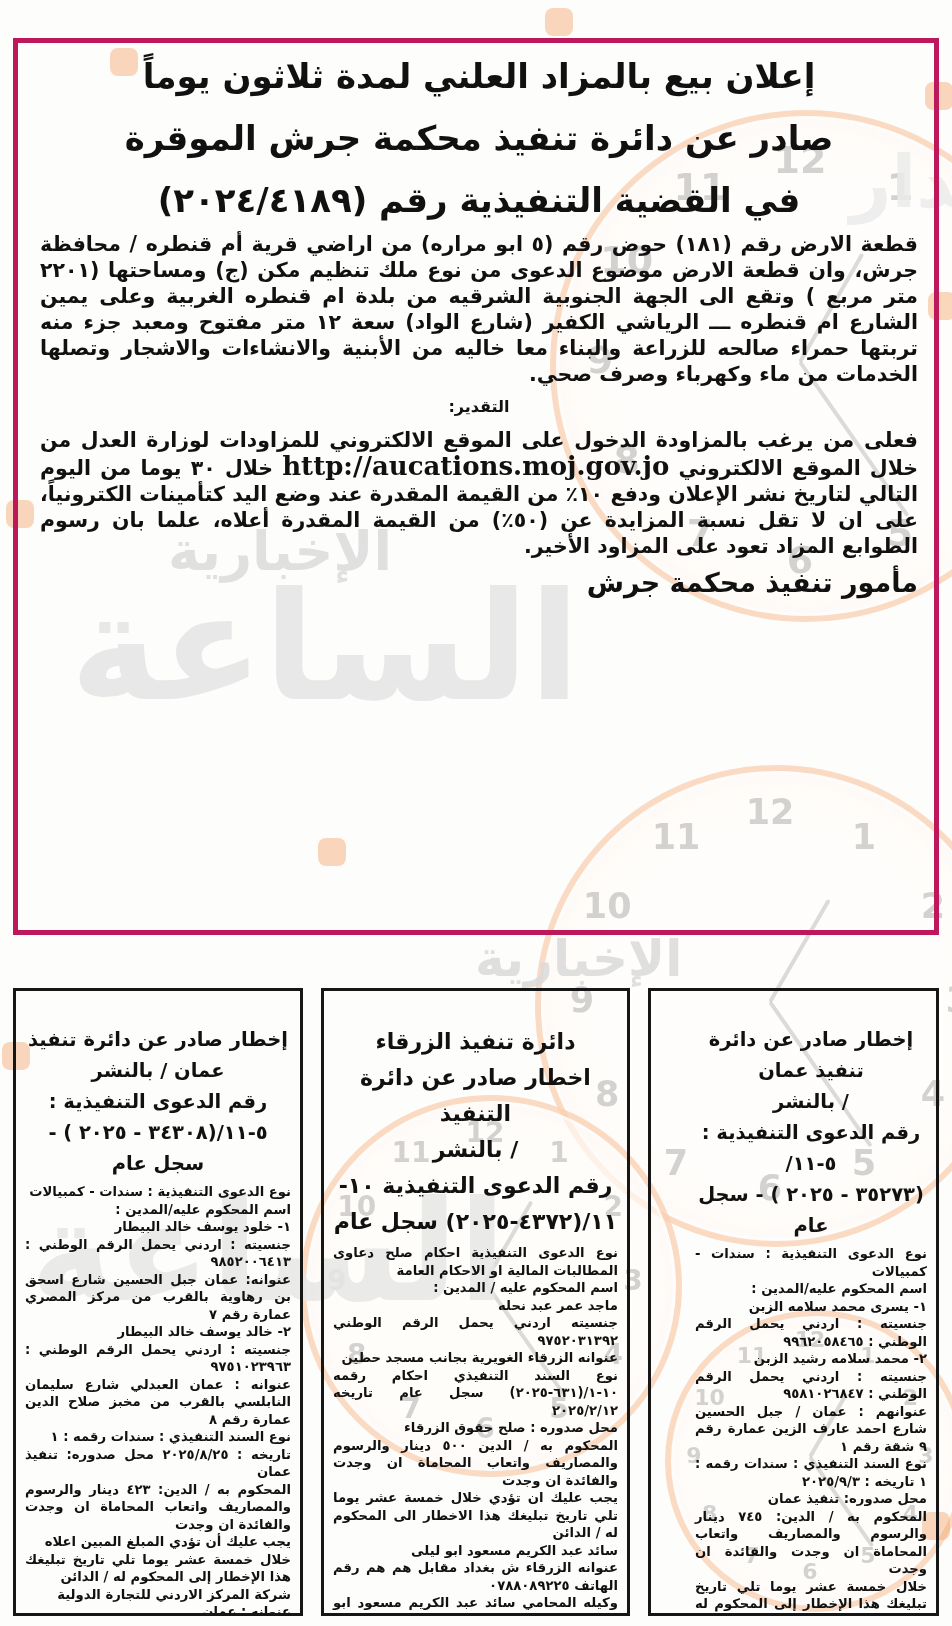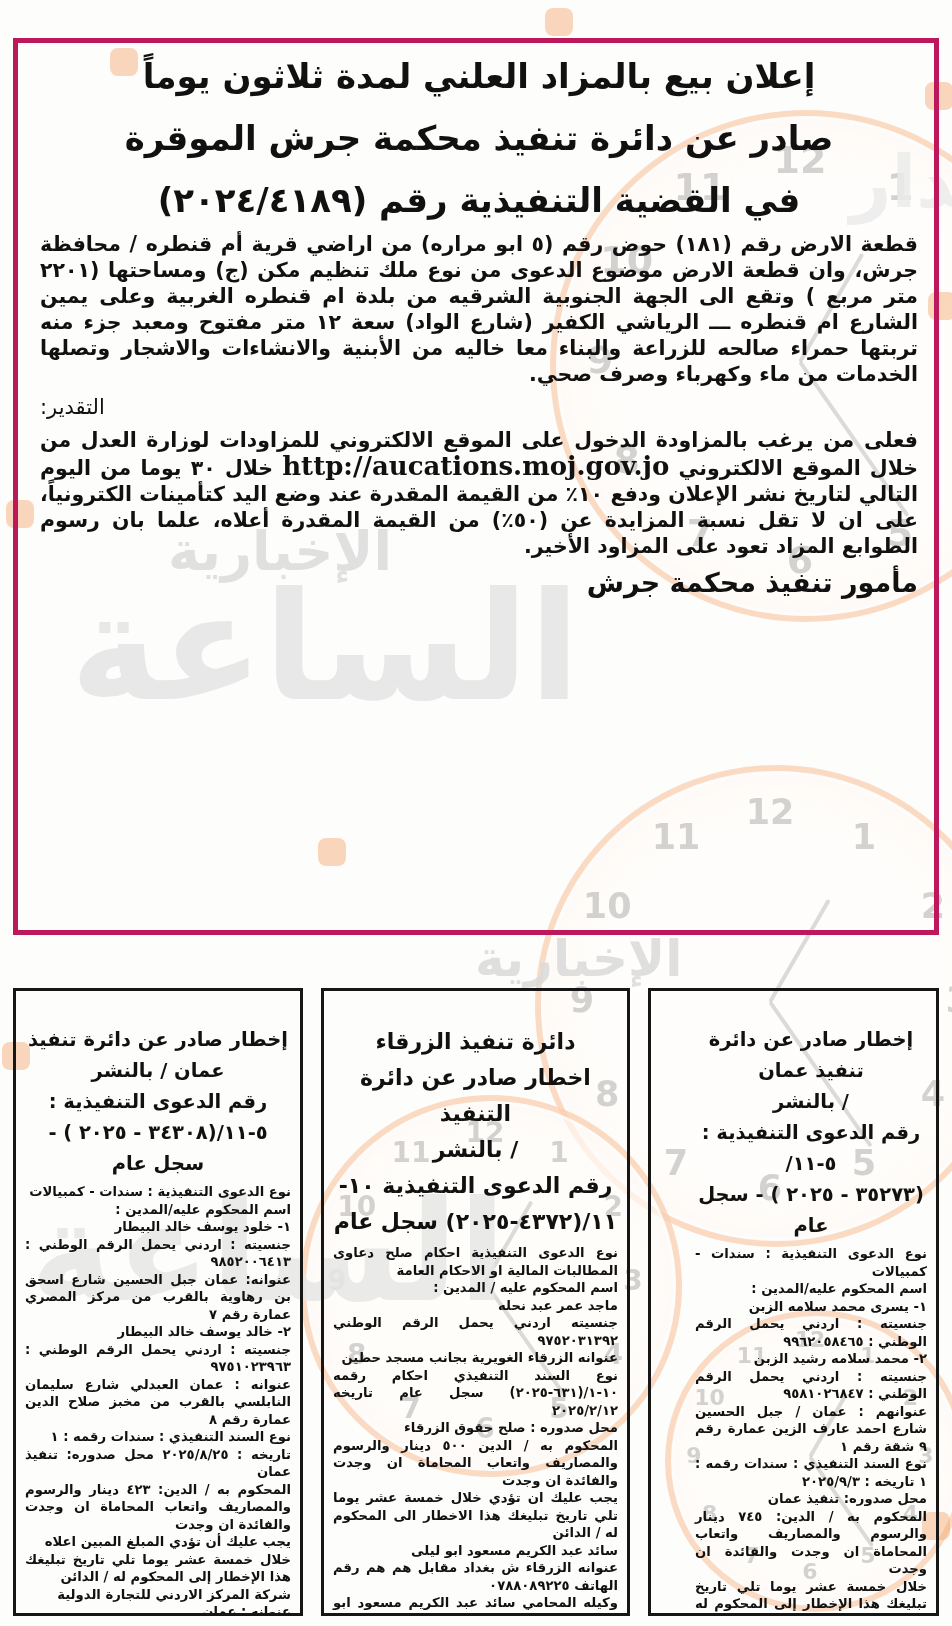--- a/index.html
+++ b/index.html
@@ -26,21 +26,21 @@
     position:absolute;top:38px;right:13px;left:13px;height:897px;
     box-sizing:border-box;border:5px solid #be185d;background:transparent;
     padding:2px 16px 4px 22px;z-index:1;
   }
   .headline{margin:0;text-align:center;font-size:34px;line-height:62px;
     font-weight:bold;white-space:pre-line;}
   .parties{font-size:20px;line-height:41px;font-weight:bold;
     text-align:right;white-space:pre-line;}
   .para{margin:0;font-size:20.5px;line-height:26px;font-weight:bold;
     text-align:justify;}
-  .subhead{font-size:21px;line-height:40px;font-weight:normal;text-align:left;}
+  .subhead{font-size:16px;line-height:40px;font-weight:bold;text-align:center;}
   .url{font-family:"DejaVu Serif",serif;font-size:26px;font-weight:bold;
     direction:ltr;unicode-bidi:embed;}
   .sig-big{font-size:27px;font-weight:bold;text-align:right;margin-top:8px;}
   
   .bottom-row{position:absolute;top:988px;right:13px;left:13px;height:628px;
     display:flex;gap:18px;z-index:1;}
   .notice{box-sizing:border-box;border:3px solid #161616;background:transparent;
     padding:8px 9px 6px 9px;display:flex;flex-direction:column;overflow:hidden;}
   .notice-amman-1{width:291px;padding-left:44px;}
   .notice-zarqa{width:309px;}

